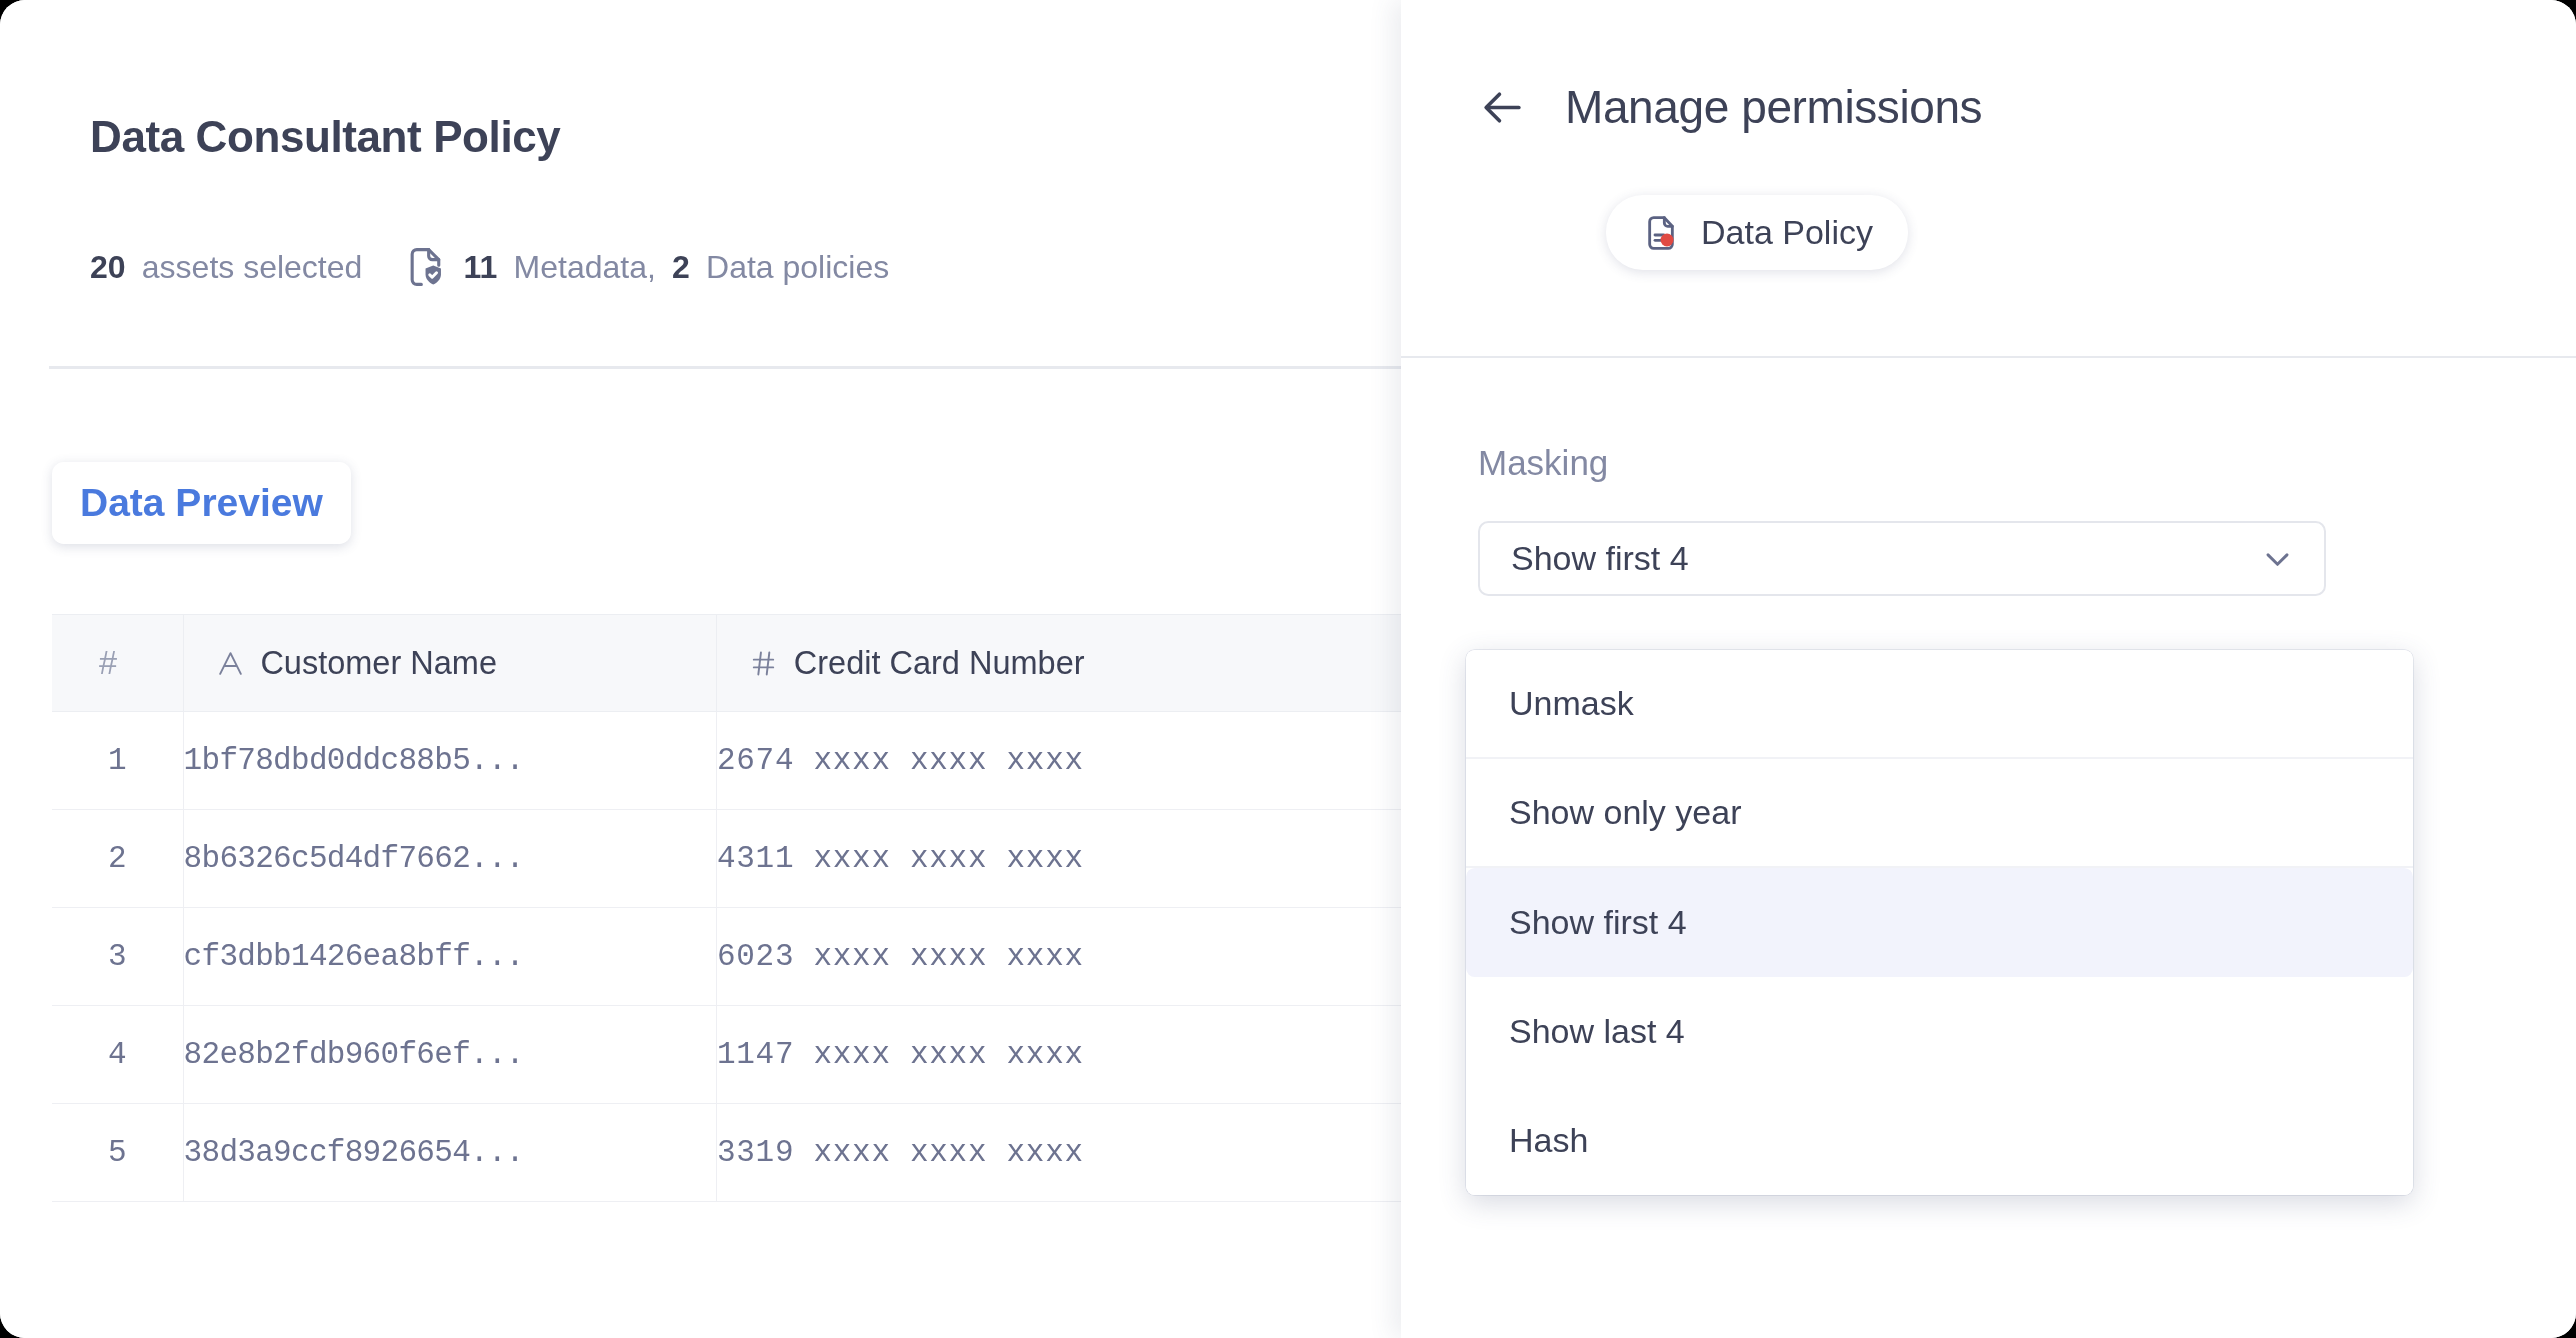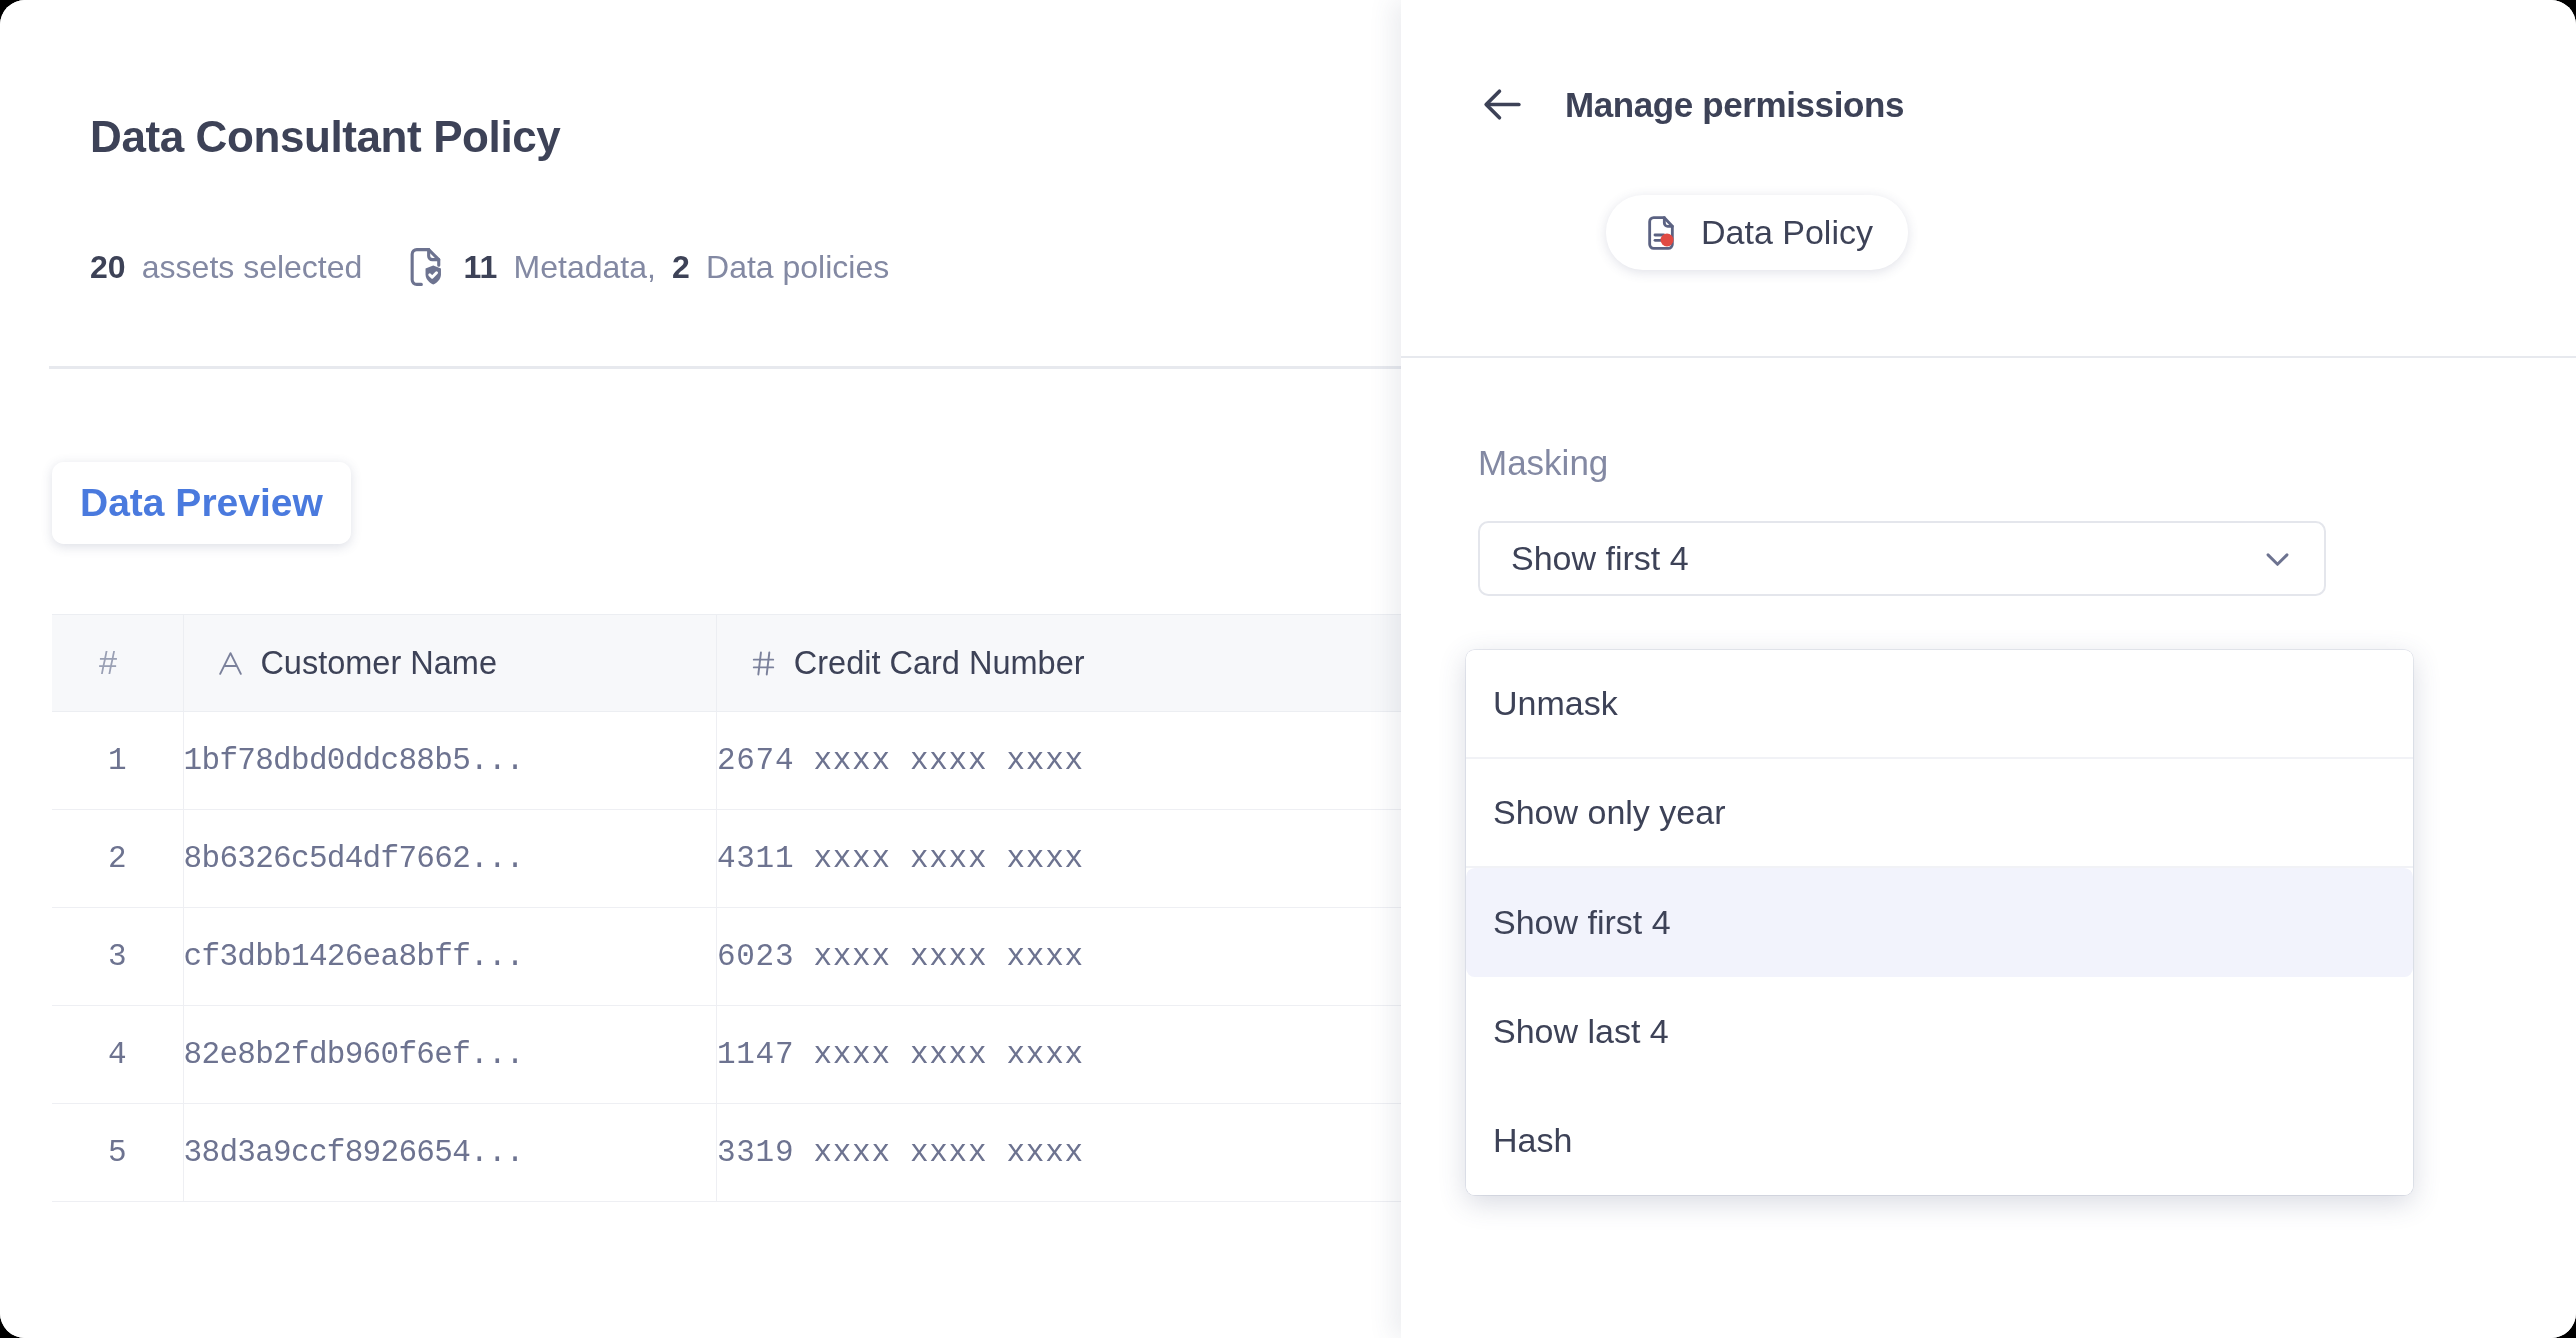--- a/index.html
+++ b/index.html
@@ -132,21 +132,21 @@
     overflow: hidden;
   }
 
   #right-header { position: absolute; left: 0; top: 0; width: 1175px; height: 356px; }
   #panel-title-row {
     position: absolute; left: 77px; top: 80px;
     display: flex; align-items: center; gap: 38px;
   }
   #back-button { width: 49px; height: 49px; flex: 0 0 auto; cursor: pointer; }
   #panel-title {
-    font-size: 35px; font-weight: bold; color: #3d4257;
+    font-size: 46px; font-weight: normal; color: #3d4257;
     letter-spacing: -0.4px; white-space: nowrap;
   }
   #policy-chip {
     position: absolute; left: 205px; top: 195px;
     display: inline-flex; align-items: center; gap: 20px;
     background: #ffffff;
     border-radius: 37px;
     padding: 17.7px 35px;
     box-shadow: 0 2.2px 11.8px rgba(60,70,110,0.16);
     white-space: nowrap;
@@ -183,21 +183,21 @@
     position: absolute; left: 65px; top: 650px;
     width: 947px;
     background: #ffffff;
     border-radius: 8.9px;
     box-shadow: 0 7.4px 28px rgba(60,70,110,0.20), 0 0 0 0.7px rgba(225,228,236,0.9);
     overflow: hidden;
   }
   .dd-option {
     height: 109px;
     display: flex; align-items: center;
-    padding-left: 27px;
+    padding-left: 43px;
     font-size: 34px;
     color: #3d4257;
     border-bottom: 2.2px solid #f1f2f6;
     cursor: pointer;
     background: #ffffff;
   }
   .dd-option:last-child { border-bottom: none; }
   .dd-option.no-sep { border-bottom: none; }
   .dd-option.selected {
     background: #f2f3fc;

